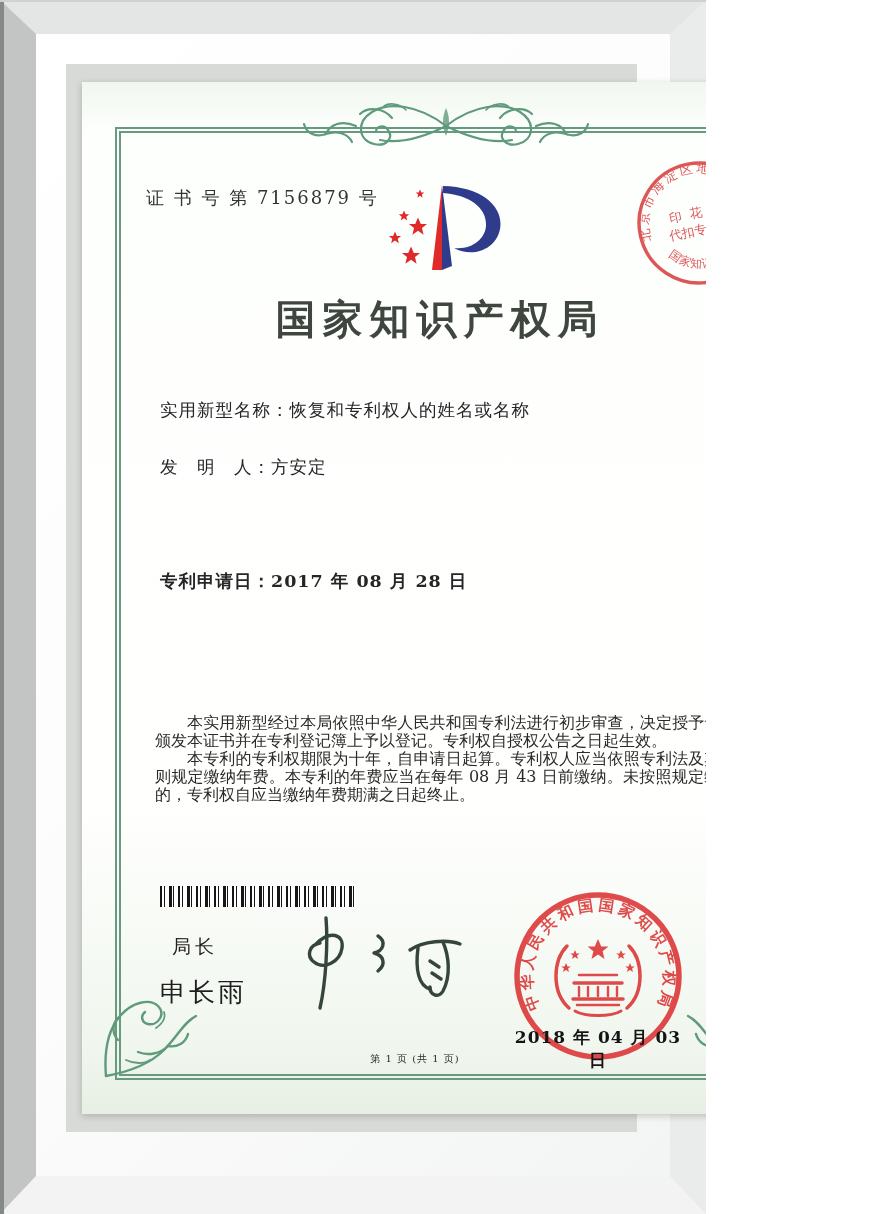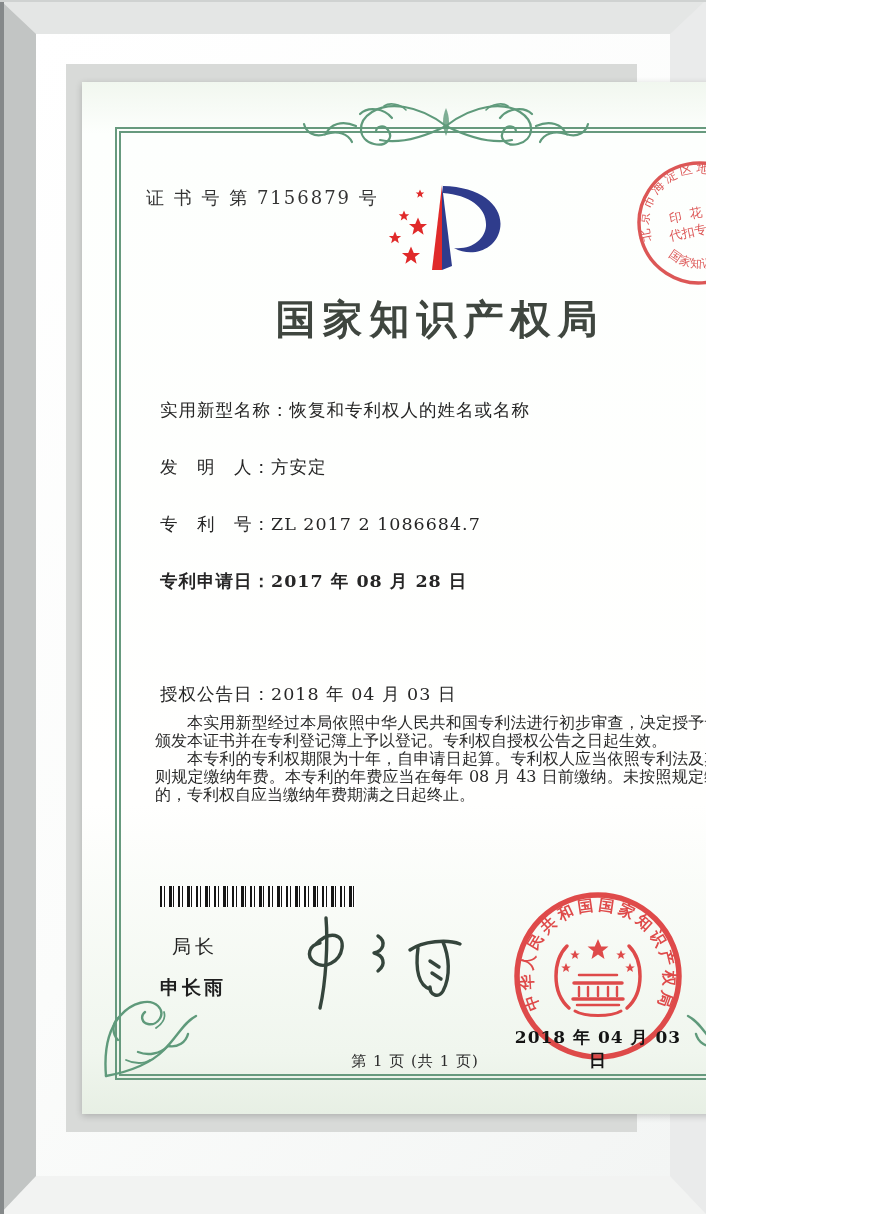--- a/index.html
+++ b/index.html
@@ -49,31 +49,31 @@
     font-size:16px; line-height:18px; color:#2a2a2a; text-align:justify; }
   .body-text p { text-indent:2em; }
 
   .barcode { position:absolute; left:78px; top:804px; width:196px; height:21px;
     background:repeating-linear-gradient(90deg,
       #161616 0 2px,#ffffff 2px 4px,#161616 4px 5px,#ffffff 5px 9px,
       #161616 9px 12px,#ffffff 12px 13px,#161616 13px 14px,#ffffff 14px 18px); }
 
   .signer-title { position:absolute; left:90px; top:852px; font-size:19px; font-weight:400;
     letter-spacing:4px; color:#1f1f1f; }
-  .signer-name  { position:absolute; left:78px; top:893px; font-size:19px; font-weight:700;
+  .signer-name  { position:absolute; left:78px; top:893px; font-size:26px; font-weight:400;
     letter-spacing:3px; color:#1f1f1f; }
   .signature { position:absolute; left:198px; top:830px; width:200px; height:104px; }
 
   .tax-stamp { position:absolute; left:552px; top:76px; width:130px; height:130px; opacity:.88; }
   .office-seal { position:absolute; left:428px; top:806px; width:176px; height:176px; opacity:.92; z-index:4; }
   .seal-date { position:absolute; left:424px; top:944px; width:184px; text-align:center; z-index:5;
     font-size:17px; font-weight:700; letter-spacing:1px; color:#141414; }
 
   .footer { position:absolute; left:180px; top:970px; width:306px; text-align:center;
-    font-size:15px; color:#2b2b2b; letter-spacing:1px; }
+    font-size:10px; color:#2b2b2b; letter-spacing:1px; }
 
   .seal-text { fill:var(--seal_red,#d84040); }
 </style>
 </head>
 <body>
 
 <div class="stage">
 
   <div class="frame-bevel"></div>
   <div class="frame-edge-left"></div>
@@ -156,23 +156,21 @@
         </text>
         <text class="seal-text" x="64" y="58" font-size="12.5" text-anchor="middle" letter-spacing="2">印 花 税</text>
         <text class="seal-text" x="64" y="75" font-size="12.5" text-anchor="middle">代扣专用章</text>
       </g>
     </svg>
 
     <div class="title">国家知识产权局</div>
 
     <div class="field f0"><span>实用新型名称：</span><span>恢复和专利权人的姓名或名称</span></div>
     <div class="field f1"><span>发　明　人：</span><span>方安定</span></div>
-    <div class="field f2"><span>专　利　号：</span><span>ZL 2017 2 1086684.7</span></div>
     <div class="field f3"><span>专利申请日：</span><span>2017 年 08 月 28 日</span></div>
-    <div class="field f5"><span>授权公告日：</span><span>2018 年 04 月 03 日</span></div>
 
     <div class="body-text">
       <p>本实用新型经过本局依照中华人民共和国专利法进行初步审查，决定授予专利权，颁发本证书并在专利登记簿上予以登记。专利权自授权公告之日起生效。</p>
       <p>本专利的专利权期限为十年，自申请日起算。专利权人应当依照专利法及其实施细则规定缴纳年费。本专利的年费应当在每年 08 月 43 日前缴纳。未按照规定缴纳年费的，专利权自应当缴纳年费期满之日起终止。</p>
     </div>
 
     <div class="barcode"></div>
 
     <div class="signer-title">局长</div>
     <div class="signer-name">申长雨</div>

